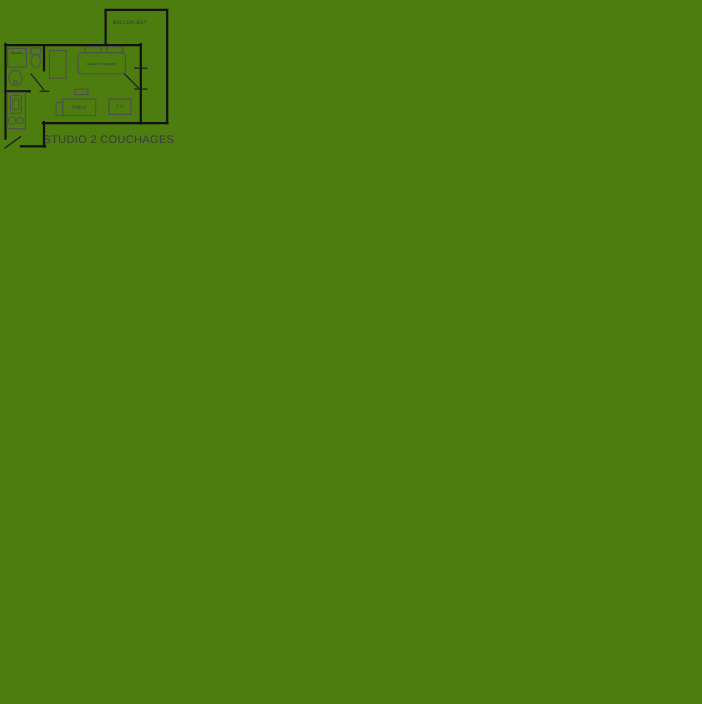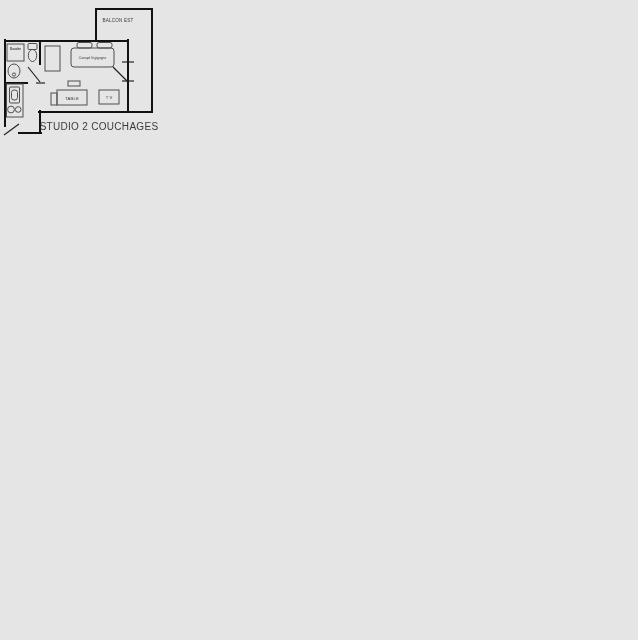--- a/index.html
+++ b/index.html
@@ -8,21 +8,21 @@
     background: #ffffff;
     width: 638px;
     height: 640px;
     overflow: hidden;
     font-family: "Liberation Sans", sans-serif;
   }
   .canvas {
     position: relative;
     width: 638px;
     height: 640px;
-    background: #e5e5e5;
+    background: #4d7c0f;
   }
   svg { display: block; }
   .walls path {
     fill: none;
     stroke-width: 2;
     stroke-linecap: square;
     stroke-linejoin: miter;
   }
   .doors path {
     fill: none;

